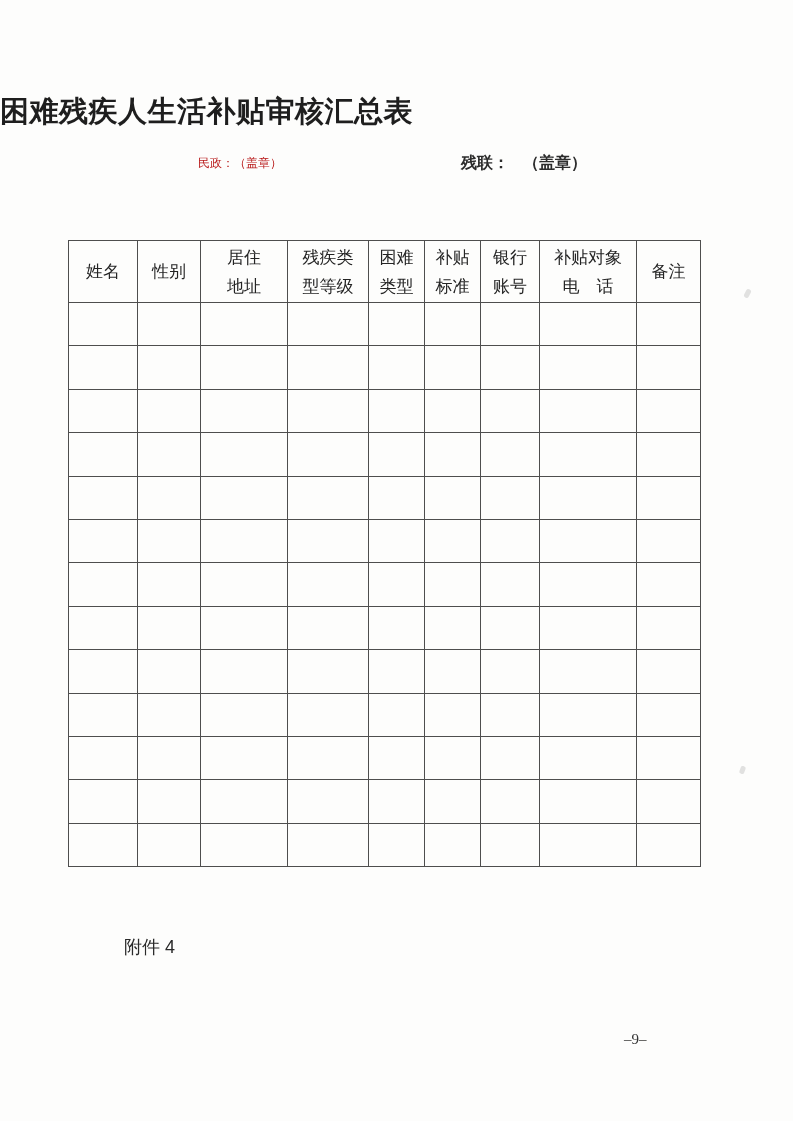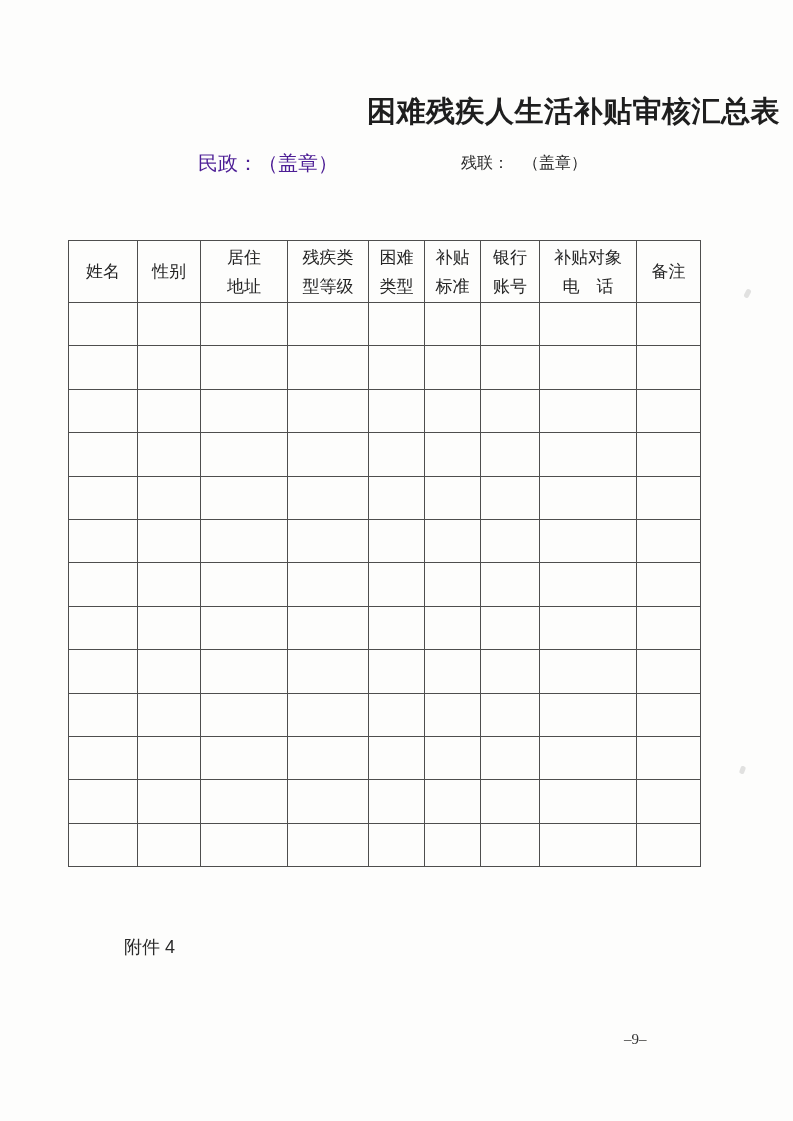--- a/index.html
+++ b/index.html
@@ -21,44 +21,45 @@
     height: 1121px;
     background: var(--page-bg);
     overflow: hidden;
     color: var(--ink);
   }
   .doc-title {
     position: absolute;
     top: 93px;
     left: 0;
     width: 780px;
-    text-align: right;
+    text-align: left;
     font-family: "Liberation Sans", sans-serif;
     font-weight: bold;
     font-size: 29px;
     line-height: 36px;
     letter-spacing: 0.5px;
     color: #1e1e1e;
     margin: 0;
   }
   .stamp-civil {
     position: absolute;
     top: 153px;
     left: 198px;
-    font-size: 20px;
+    font-size: 12px;
     line-height: 20px;
-    color: #4c1d95;
+    color: #b91c1c;
   }
   .stamp-federation {
     position: absolute;
     top: 153px;
     left: 461px;
     font-size: 16px;
     line-height: 20px;
     color: #2c2c2c;
+    font-weight: bold;
   }
   .stamp-federation .stamp-paren {
     margin-left: 14px;
   }
   table.summary-table {
     position: absolute;
     top: 240px;
     left: 68px;
     border-collapse: collapse;
     table-layout: fixed;

